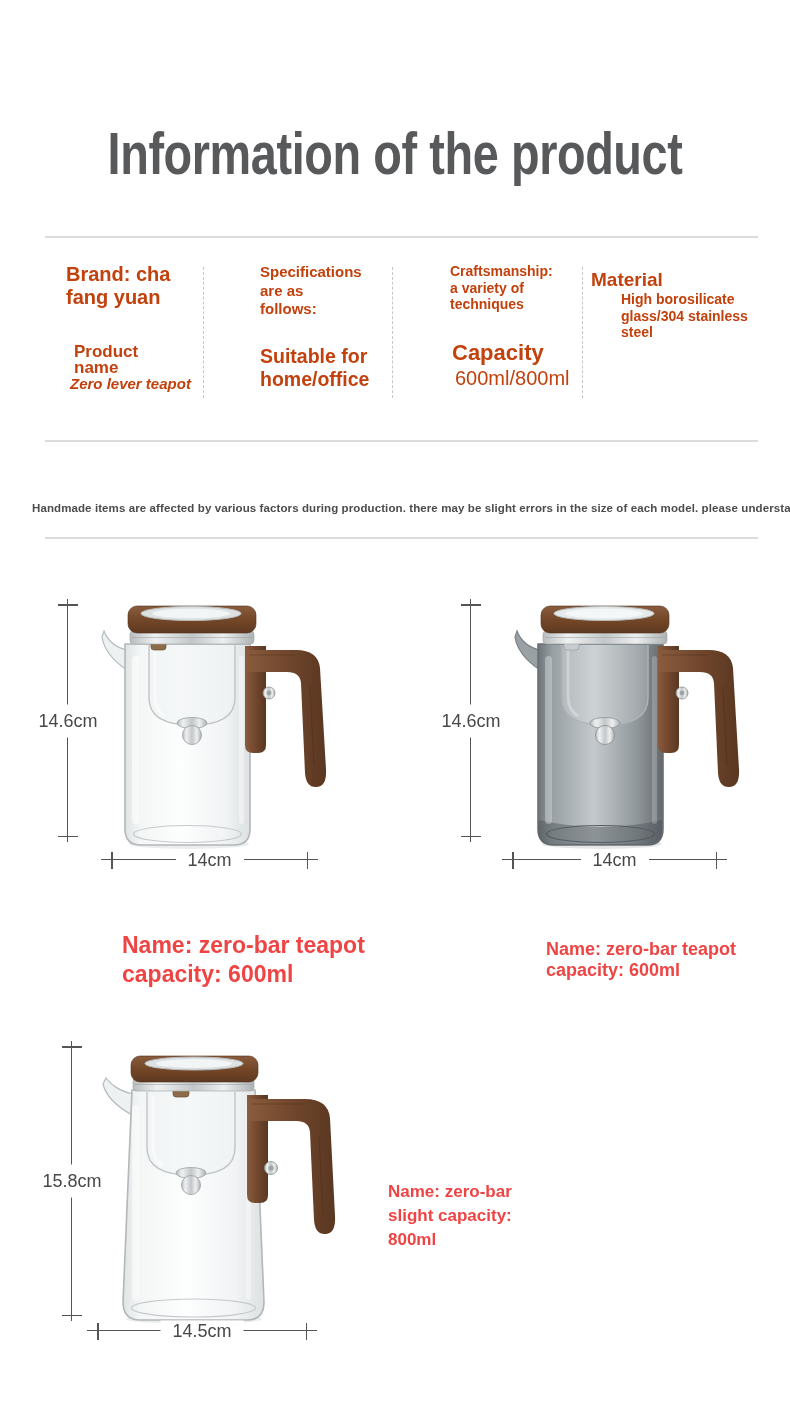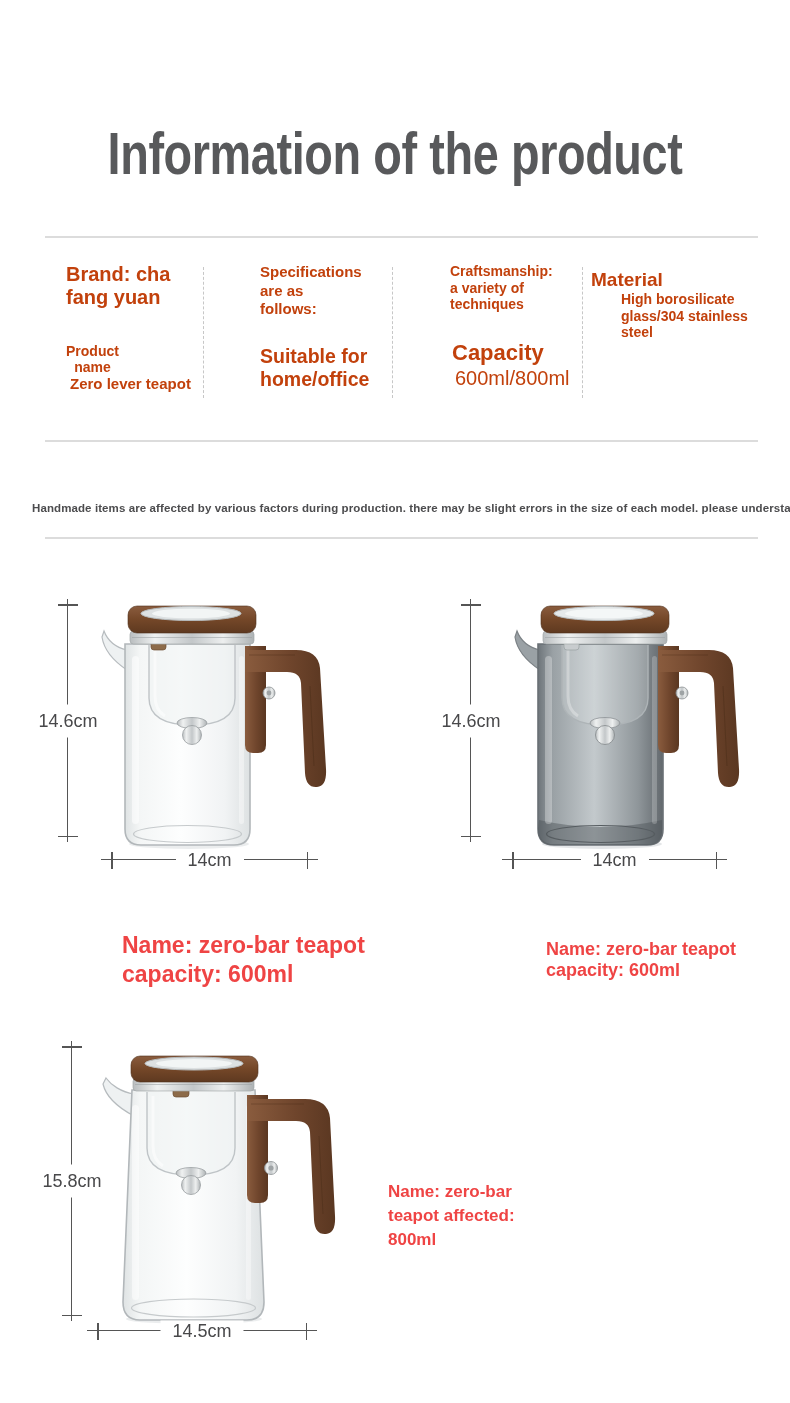--- a/index.html
+++ b/index.html
@@ -10,22 +10,22 @@
   .title { position:absolute; left:0; right:0; top:122px; text-align:center;
            font-size:60px; line-height:64px; font-weight:700; color:#58595b;
            letter-spacing:-0.5px; transform:scaleX(0.78); white-space:nowrap; }
 
   .rule { position:absolute; left:45px; width:713px; height:2px; background:#dcdcdc; }
 
   .dashed-div { position:absolute; top:267px; height:131px; width:0; border-left:1px dashed #c7c7c7; }
 
   .spec { position:absolute; white-space:pre-line; color:#c2410c; font-weight:700; }
   .spec-brand        { left:66px;  top:263px; font-size:20px;   line-height:23px; }
-  .spec-prodlabel    { left:66px;  top:344px; font-size:14px; line-height:15.5px;text-align:center; }
-  .spec-prodvalue    { left:70px;  top:375px; font-size:15px;   line-height:17px; }
+  .spec-prodlabel    { left:74px;  top:344px; font-size:17px; line-height:15.5px; }
+  .spec-prodvalue    { left:70px;  top:375px; font-size:15px;   line-height:17px;font-style:italic; }
   .spec-specintro    { left:260px; top:263px; font-size:15px;   line-height:18.5px; }
   .spec-suitable     { left:260px; top:345px; font-size:19.5px; line-height:23px; }
   .spec-craft        { left:450px; top:263px; font-size:14px;   line-height:16.5px; }
   .spec-capacity     { left:452px; top:338px; font-size:22px;   line-height:30px; }
   .spec-capvalue     { left:455px; top:367px; font-size:20px;   line-height:22px; font-weight:400; color:#c2410c; }
   .spec-matlabel     { left:591px; top:262px; font-size:19px;   line-height:24px;margin-top:6px; }
   .spec-matvalue     { left:621px; top:291px; font-size:14px;   line-height:16.5px; }
 
   .warm-heading { position:absolute; left:67px; top:456px; font-size:27px; line-height:32px;
                   font-weight:700; color:#545456; }
@@ -262,16 +262,16 @@
   </div>
   <div class="hdim" style="left:87px; top:1330px; width:230px">
     <span class="dim-label">14.5cm</span>
   </div>
 
   <div class="caption caption-1">Name: zero-bar teapot
 capacity: 600ml</div>
   <div class="caption caption-2">Name: zero-bar teapot
 capacity: 600ml</div>
   <div class="caption caption-3">Name: zero-bar
-teapot affected:
+slight capacity:
 800ml</div>
 
 </div>
 
 </body></html>

